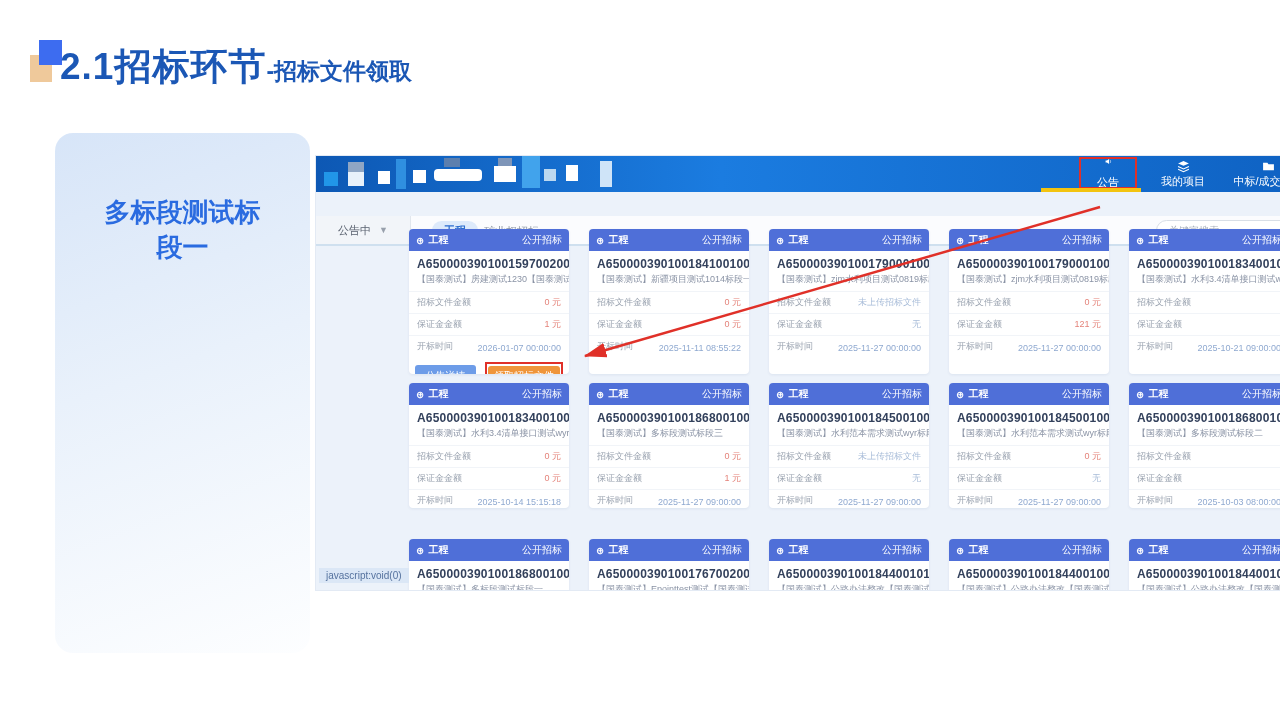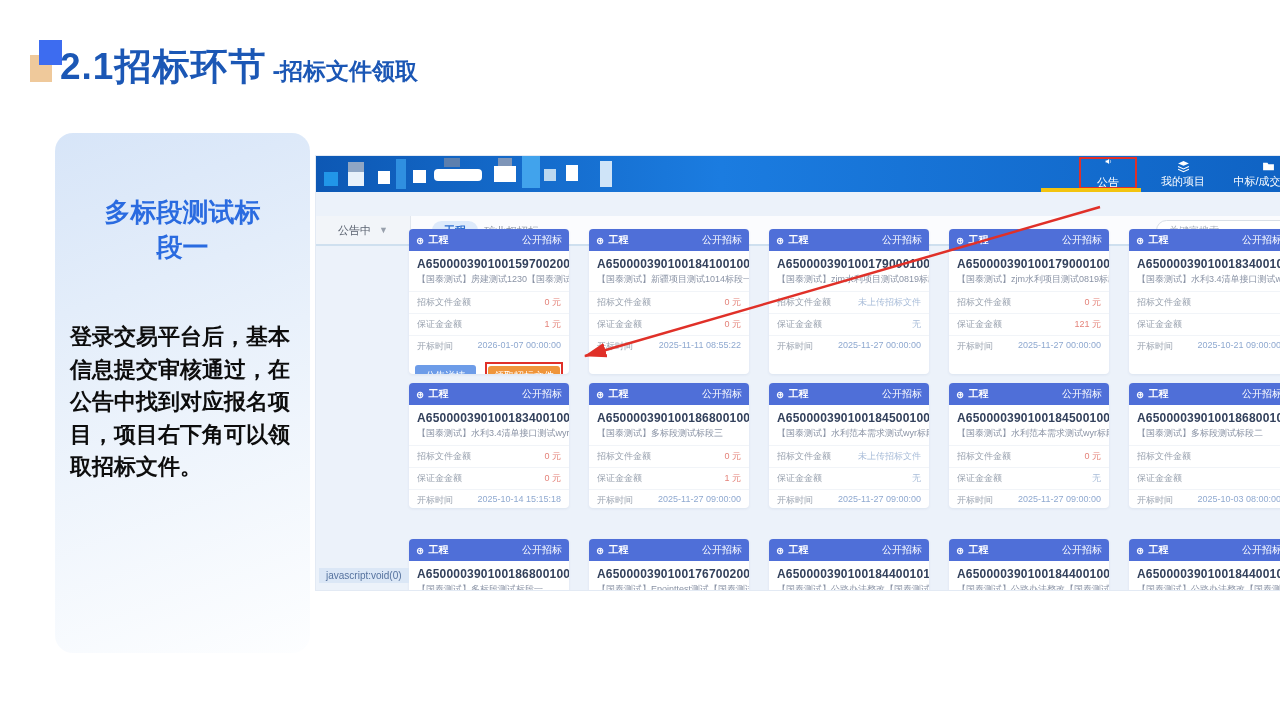--- a/index.html
+++ b/index.html
@@ -3,21 +3,21 @@
 <meta charset="utf-8">
 <style>
   * { margin:0; padding:0; box-sizing:border-box; }
   html,body { width:1280px; height:719px; }
   body { font-family:"Liberation Sans","DejaVu Sans",sans-serif; background:#fff; position:relative; overflow:hidden; }
 
   
   .deco { position:absolute; left:30px; top:40px; width:60px; height:48px; }
   .deco .sq-orange { position:absolute; left:0; top:15px; width:22px; height:27px; background:#ecc08a; opacity:.85; }
   .deco .sq-blue { position:absolute; left:9px; top:0; width:23px; height:25px; background:#3d6cf0; }
-  .title-wrap { position:absolute; left:60px; top:42px; display:flex; align-items:baseline; color:#1b57b5;gap:6px; }
+  .title-wrap { position:absolute; left:60px; top:42px; display:flex; align-items:baseline; color:#1b57b5; }
   .title-main { font-size:37px; font-weight:bold; letter-spacing:1px; }
   .title-sub  { font-size:23px; font-weight:bold; }
 
   
   .panel { position:absolute; left:55px; top:133px; width:255px; height:520px; border-radius:18px;
            background:linear-gradient(160deg,#d7e5f8 0%,#e9f1fb 45%,#fdfeff 100%); }
   .panel-heading { margin:62px auto 0; width:180px; text-align:center; font-size:26px; font-weight:bold;
                    color:#2a6be0; line-height:1.35; }
   .panel-body { margin:56px 16px 0 15px; font-size:22px; font-weight:bold; color:#0d0d0d; line-height:1.48; }
 
@@ -57,21 +57,21 @@
   .card { width:160px; background:#fff; border-radius:4px; box-shadow:0 1px 3px rgba(40,70,120,.08);
           overflow:hidden; flex:none; }
   .row1 .card { height:145px; }  .row2 .card, .row3 .card { height:125px; }
   .c-head { height:22px; background:#4f6fd8; color:#fff; display:flex; align-items:center;
             justify-content:space-between; padding:0 7px; }
   .c-type { font-size:10px; font-weight:bold; display:flex; align-items:center; gap:4px; }
   .c-ico { font-size:10px; }
   .c-method { font-size:10px; }
   .c-num { padding:6px 8px 1px; font-size:12px; font-weight:600; color:#33415c; letter-spacing:.2px; white-space:nowrap; }
   .c-name { padding:1px 8px 5px; font-size:9px; color:#8a93a5; white-space:nowrap; overflow:hidden; }
-  .c-row { display:flex; justify-content:space-between; align-items:flex-start; padding:4px 8px;
+  .c-row { display:flex; justify-content:space-between; align-items:flex-end; padding:4px 8px;
            border-top:1px solid #f1f4f8; }
   .c-lbl { font-size:9px; color:#9aa3b0; }
   .c-val { font-size:9px; }
   .c-val.amt  { color:#e4837a; }
   .c-val.mut  { color:#a9bdd9; }
   .c-val.date { color:#8fa9d0; }
   .c-foot { display:flex; align-items:center; gap:9px; padding:5px 6px 0; }
   .c-foot button { border:none; color:#fff; font-size:10px; height:21px; border-radius:3px; cursor:pointer;
                    font-family:inherit; }
   .btn-detail { background:#6d9ce8; width:66px; }
@@ -91,21 +91,20 @@
   <span class="sq-orange"></span>
   <span class="sq-blue"></span>
 </div>
 <div class="title-wrap">
   <span class="title-main">2.1招标环节</span>
   <span class="title-sub">-招标文件领取</span>
 </div>
 
 <div class="panel">
   <div class="panel-heading">多标段测试标段一</div>
-  <div class="panel-body">登录交易平台后，基本信息提交审核通过，在公告中找到对应报名项目，项目右下角可以领取招标文件。</div>
 </div>
 
 <div class="app-frame">
 
   <div class="navbar">
     <div class="logo-blocks">
       <i style="left:8px;top:16px;width:14px;height:14px;background:#2196e8"></i>
       <i style="left:32px;top:6px;width:16px;height:24px;background:#e8f1fa"></i>
       <i style="left:32px;top:6px;width:16px;height:10px;background:#8fa6c4"></i>
       <i style="left:62px;top:15px;width:12px;height:13px;background:#fff"></i>

